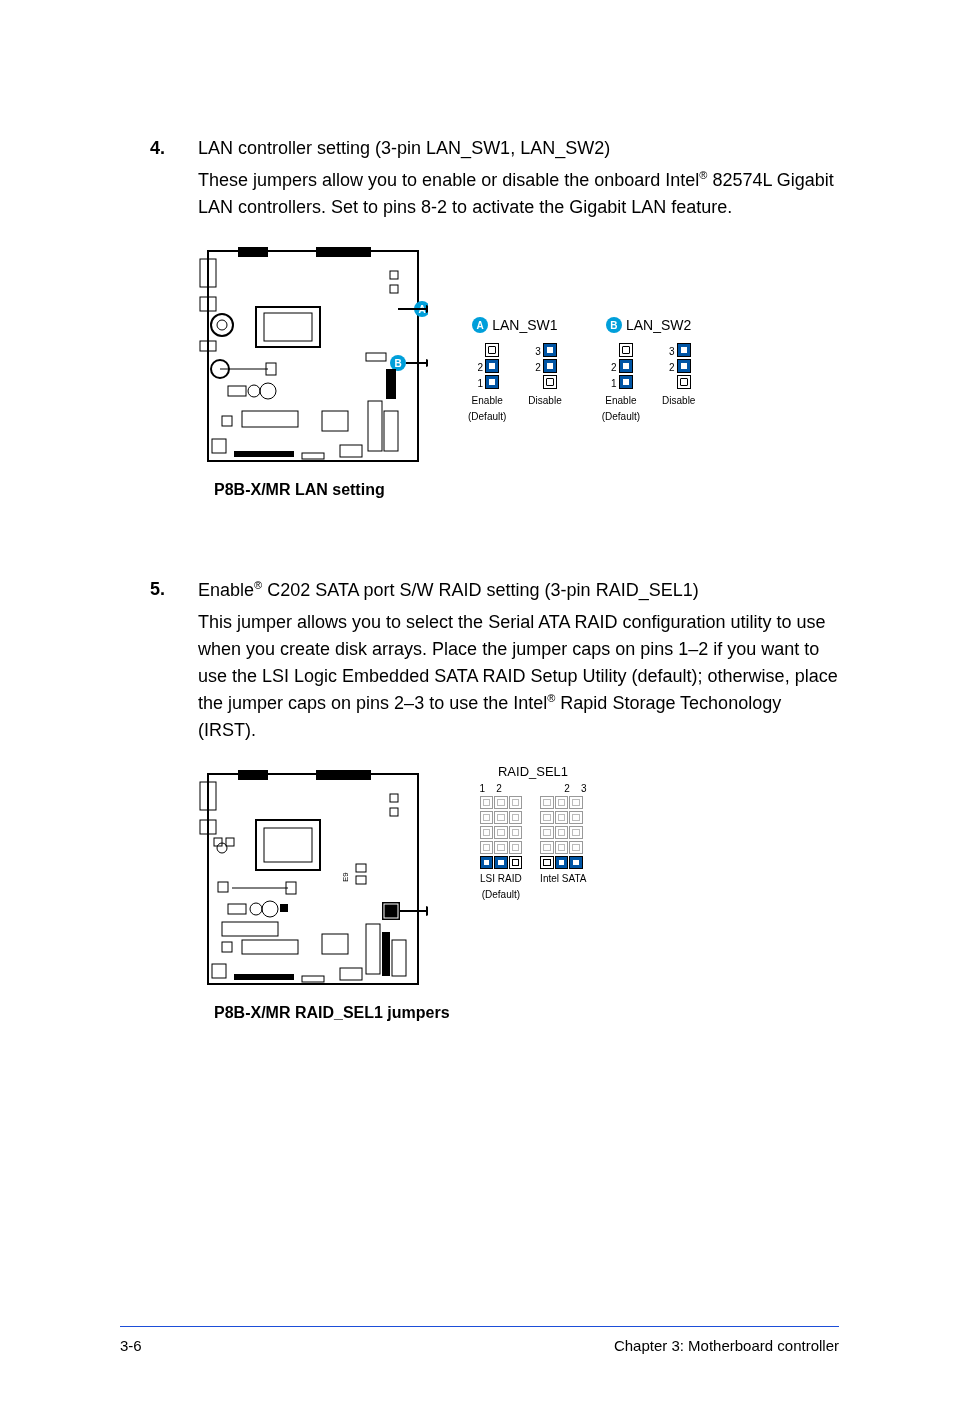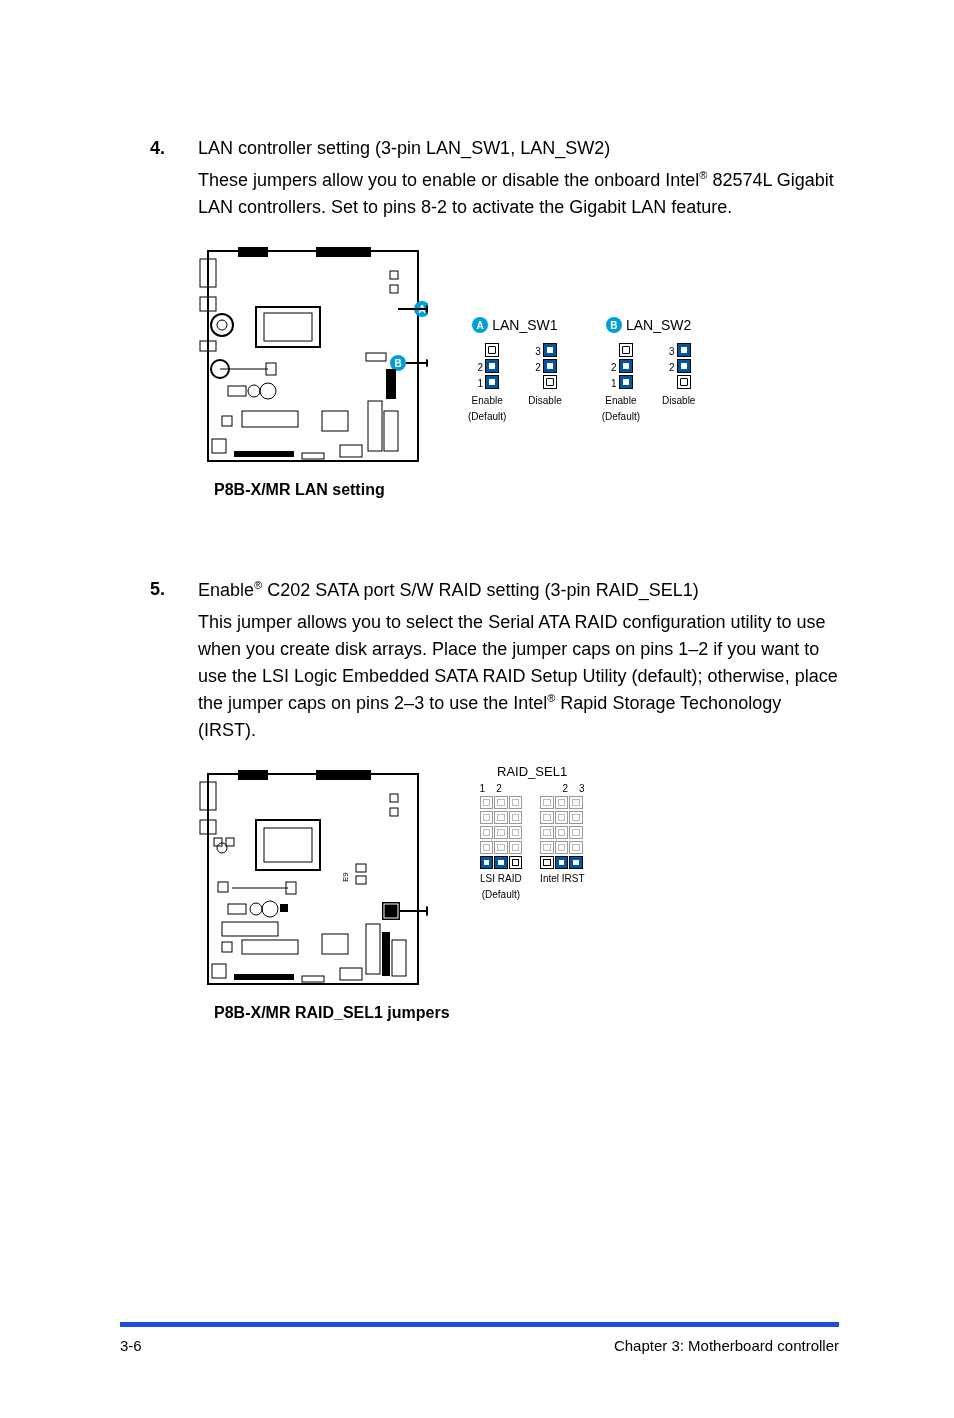--- a/index.html
+++ b/index.html
@@ -43,21 +43,21 @@
   .raid-grid { display: flex; flex-direction: column; gap: 2px; }
   .raid-row { display: flex; }
   .sq { width: 13.5px; height: 13px; border: 1px solid #999; margin-right: 1px; position: relative; }
   .sq:last-child { margin-right: 0; }
   .sq::after { content: ""; position: absolute; inset: 2px; border: 1px solid #bbb; }
   .raid-row.jumper .sq.j { border-color: #000; background: #0055a5; }
   .raid-row.jumper .sq.j::after { border: none; background: #fff; inset: 3px; }
   .raid-row.jumper .sq.o { border-color: #000; background: #fff; }
   .raid-row.jumper .sq.o::after { border: 1px solid #000; inset: 2px; background: #fff; }
 
-  .footer { position: absolute; bottom: 64px; left: 120px; right: 115px; border-top: 5px solid #1d4ed8; padding-top: 10px; display: flex; justify-content: space-between; font-size: 15px; }
+  .footer { position: absolute; bottom: 64px; left: 120px; right: 115px; border-top: 1px solid #1d4ed8; padding-top: 10px; display: flex; justify-content: space-between; font-size: 15px; }
 </style>
 </head>
 <body>
 
 <div class="page">
 
   <div class="section">
     <div class="hdr">
       <div class="idx">4.</div>
       <div class="ttl">LAN controller setting (3-pin LAN_SW1, LAN_SW2)</div>
@@ -338,21 +338,21 @@
                     <span class="sq"></span>
                     <span class="sq"></span>
                     <span class="sq"></span>
                   </div>
                 <div class="raid-row jumper">
                     <span class="sq o"></span>
                     <span class="sq j"></span>
                     <span class="sq j"></span>
                   </div>
               </div>
-              <div class="sub">Intel IRST</div>
+              <div class="sub">Intel SATA</div>
             </div>
           </div>
         </div>
       </div>
     </div>
   </div>
 
   <div class="footer">
     <span>3-6</span>
     <span>Chapter 3: Motherboard controller</span>

